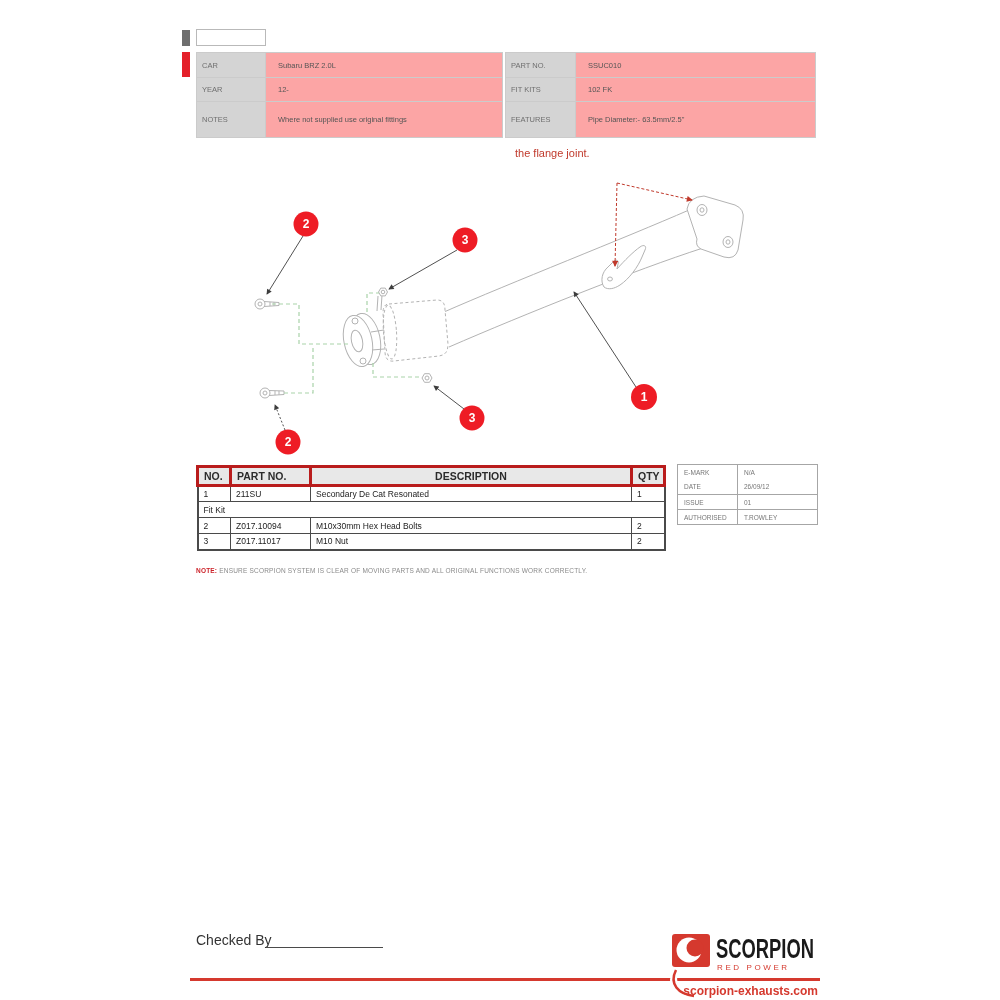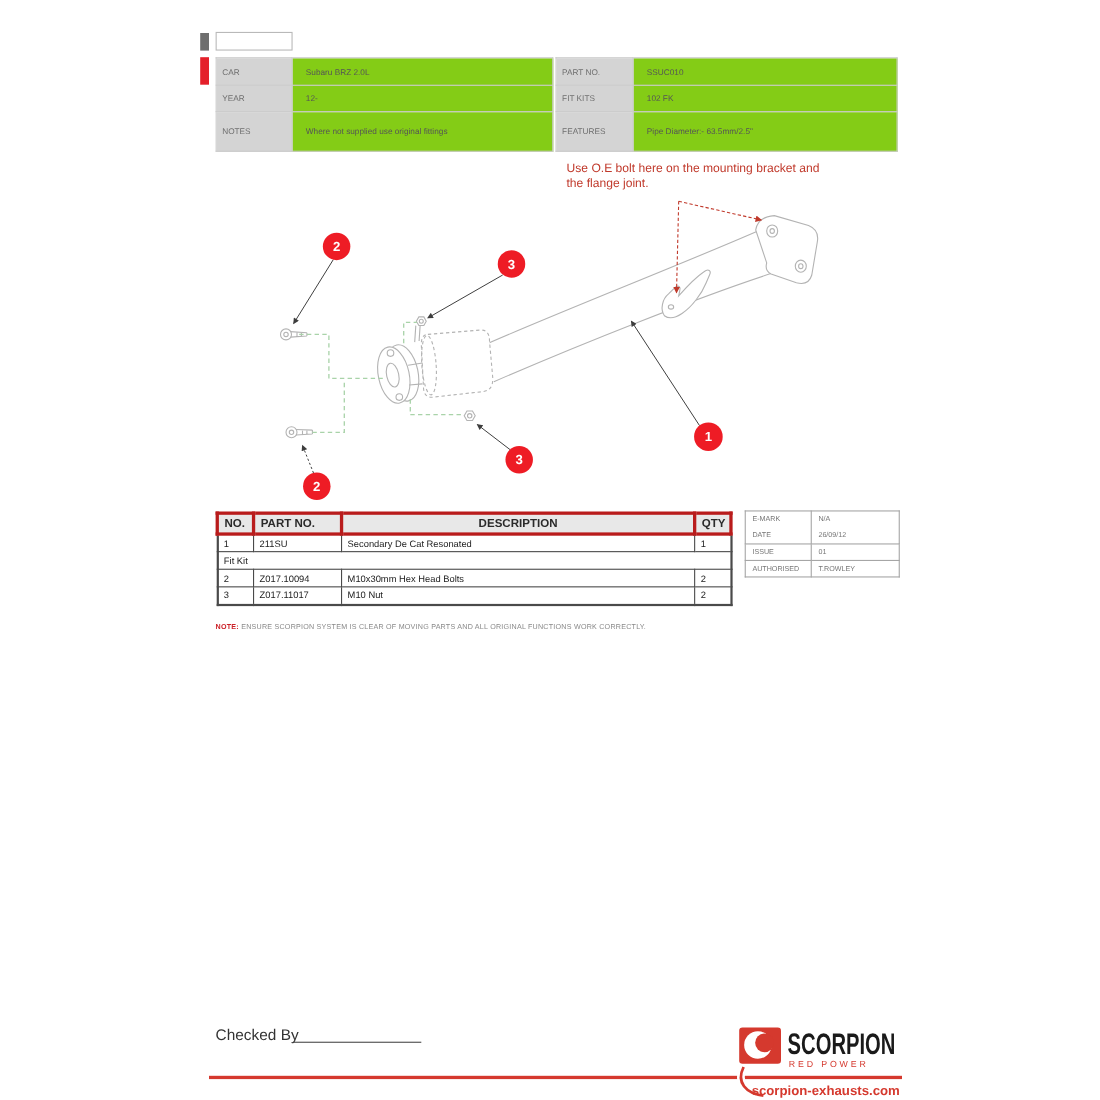--- a/index.html
+++ b/index.html
@@ -16,21 +16,21 @@
   .deco-dark { position:absolute; left:182px; top:30px; width:8px; height:16px; background:#6e6e6e; }
   .deco-white { position:absolute; left:196px; top:29px; width:70px; height:17px; background:#fff; border:1px solid #b9b9b9; }
   .deco-red { position:absolute; left:182px; top:52px; width:8px; height:25px; background:#e4202a; }
 
   
   .info { position:absolute; top:52px; border-collapse:collapse; table-layout:fixed; }
   .info.left { left:196px; width:307px; }
   .info.right { left:505px; width:311px; }
   .info td { border:1px solid #cbcbcb; font-size:7.5px; vertical-align:middle; }
   .info td.lbl { background:#d4d4d4; color:#6f6f6f; padding-left:5px; }
-  .info td.val { background:#84cc16; color:#555; padding-left:12px; }
+  .info td.val { background:#fca5a5; color:#555; padding-left:12px; }
   .info tr.r1 td { height:25px; }
   .info tr.r2 td { height:24px; }
   .info tr.r3 td { height:36px; }
 
   
   .annotation { position:absolute; left:515px; top:146px; width:280px; color:#c0392b;
                 font-size:11px; line-height:1.3; }
 
   
   .diagram { position:absolute; left:180px; top:140px; }
@@ -101,21 +101,20 @@
       <td class="val">102 FK</td>
     </tr>
     <tr class="r3">
       <td class="lbl">FEATURES</td>
       <td class="val">Pipe Diameter:- 63.5mm/2.5"</td>
     </tr>
   </tbody>
     </table>
 
   <div class="annotation">
-    <div>Use O.E bolt here on the mounting bracket and</div>
     <div>the flange joint.</div>
   </div>
 
   <svg class="diagram" width="640" height="330" viewBox="180 140 640 330">
     <defs>
       <marker id="ab" viewBox="0 0 10 10" refX="8.5" refY="5" markerWidth="7" markerHeight="6" orient="auto">
         <path d="M0,0 L10,5 L0,10 Z" fill="#3d3d3d"></path>
       </marker>
       <marker id="ar" viewBox="0 0 10 10" refX="8.5" refY="5" markerWidth="7" markerHeight="6" orient="auto">
         <path d="M0,0 L10,5 L0,10 Z" fill="#c0392b"></path>

